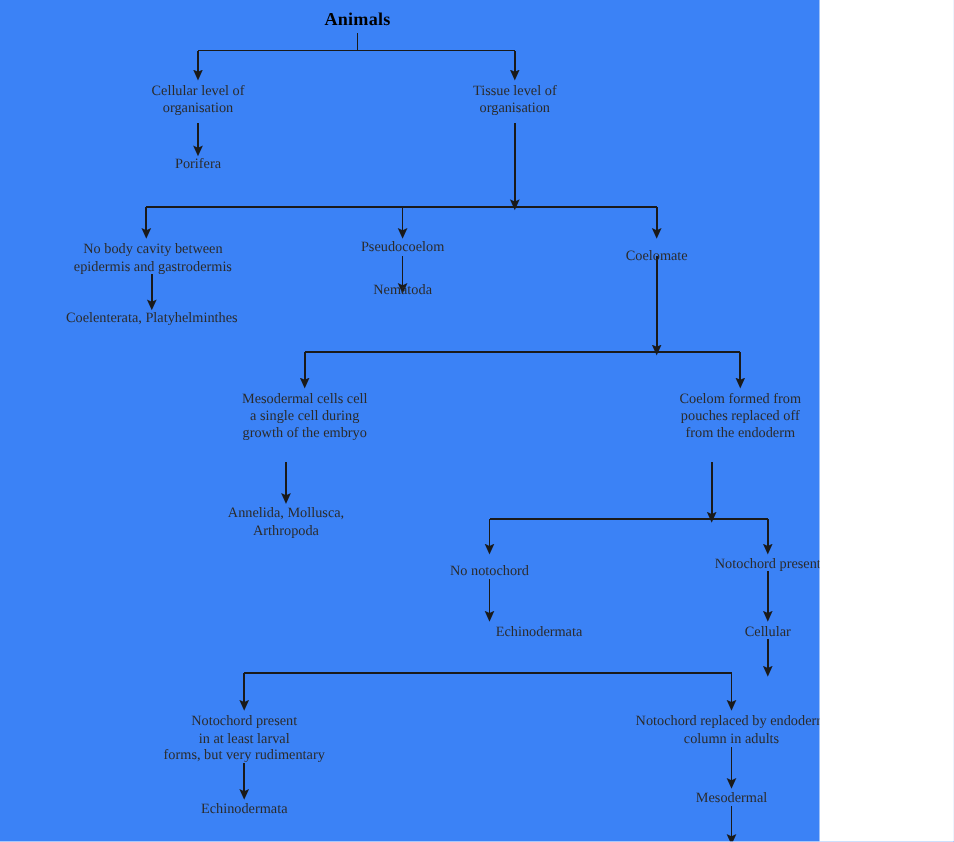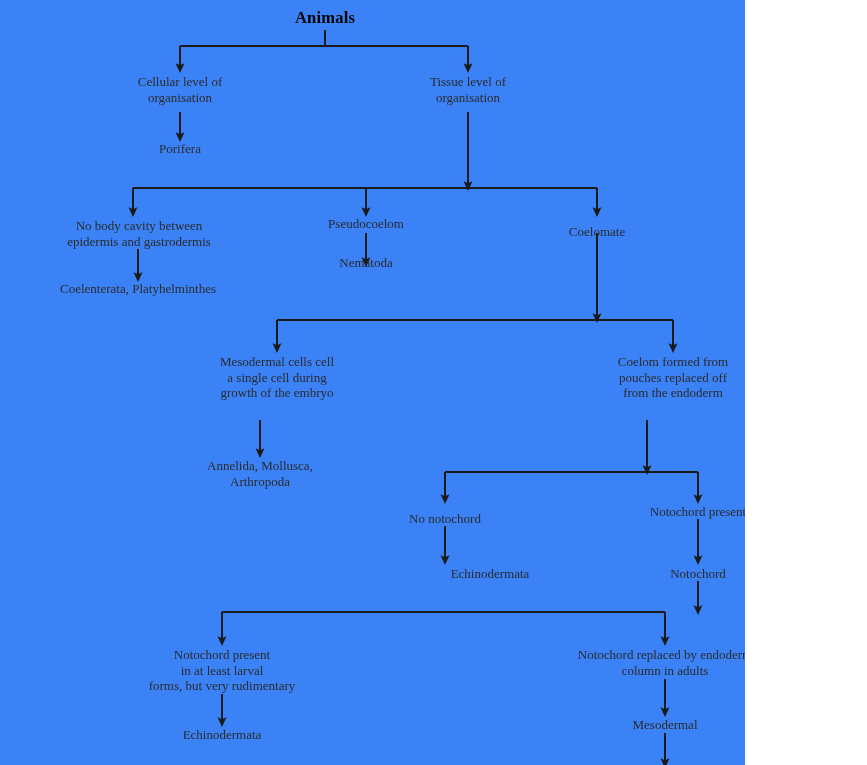--- a/index.html
+++ b/index.html
@@ -99,21 +99,21 @@
 a single cell during
 growth of the embryo</div>
       <div class="node" style="left: 673px; top: 354px;">Coelom formed from
 pouches replaced off
 from the endoderm</div>
       <div class="node" style="left: 260px; top: 458px;">Annelida, Mollusca,
 Arthropoda</div>
       <div class="node" style="left: 445px; top: 511px;">No notochord</div>
       <div class="node" style="left: 698px; top: 504px;">Notochord present</div>
       <div class="node" style="left: 445px; top: 566px; margin-left: 45px;">Echinodermata</div>
-      <div class="node" style="left: 698px; top: 566px;">Notochord</div>
+      <div class="node" style="left: 698px; top: 566px;">Cellular</div>
       <div class="node" style="left: 222px; top: 647px;">Notochord present
 in at least larval
 forms, but very rudimentary</div>
       <div class="node" style="left: 665px; top: 647px;">Notochord replaced by endoderm
 column in adults</div>
       <div class="node" style="left: 222px; top: 727px;">Echinodermata</div>
       <div class="node" style="left: 665px; top: 717px;">Mesodermal</div>
     </div>
 </div>
 

